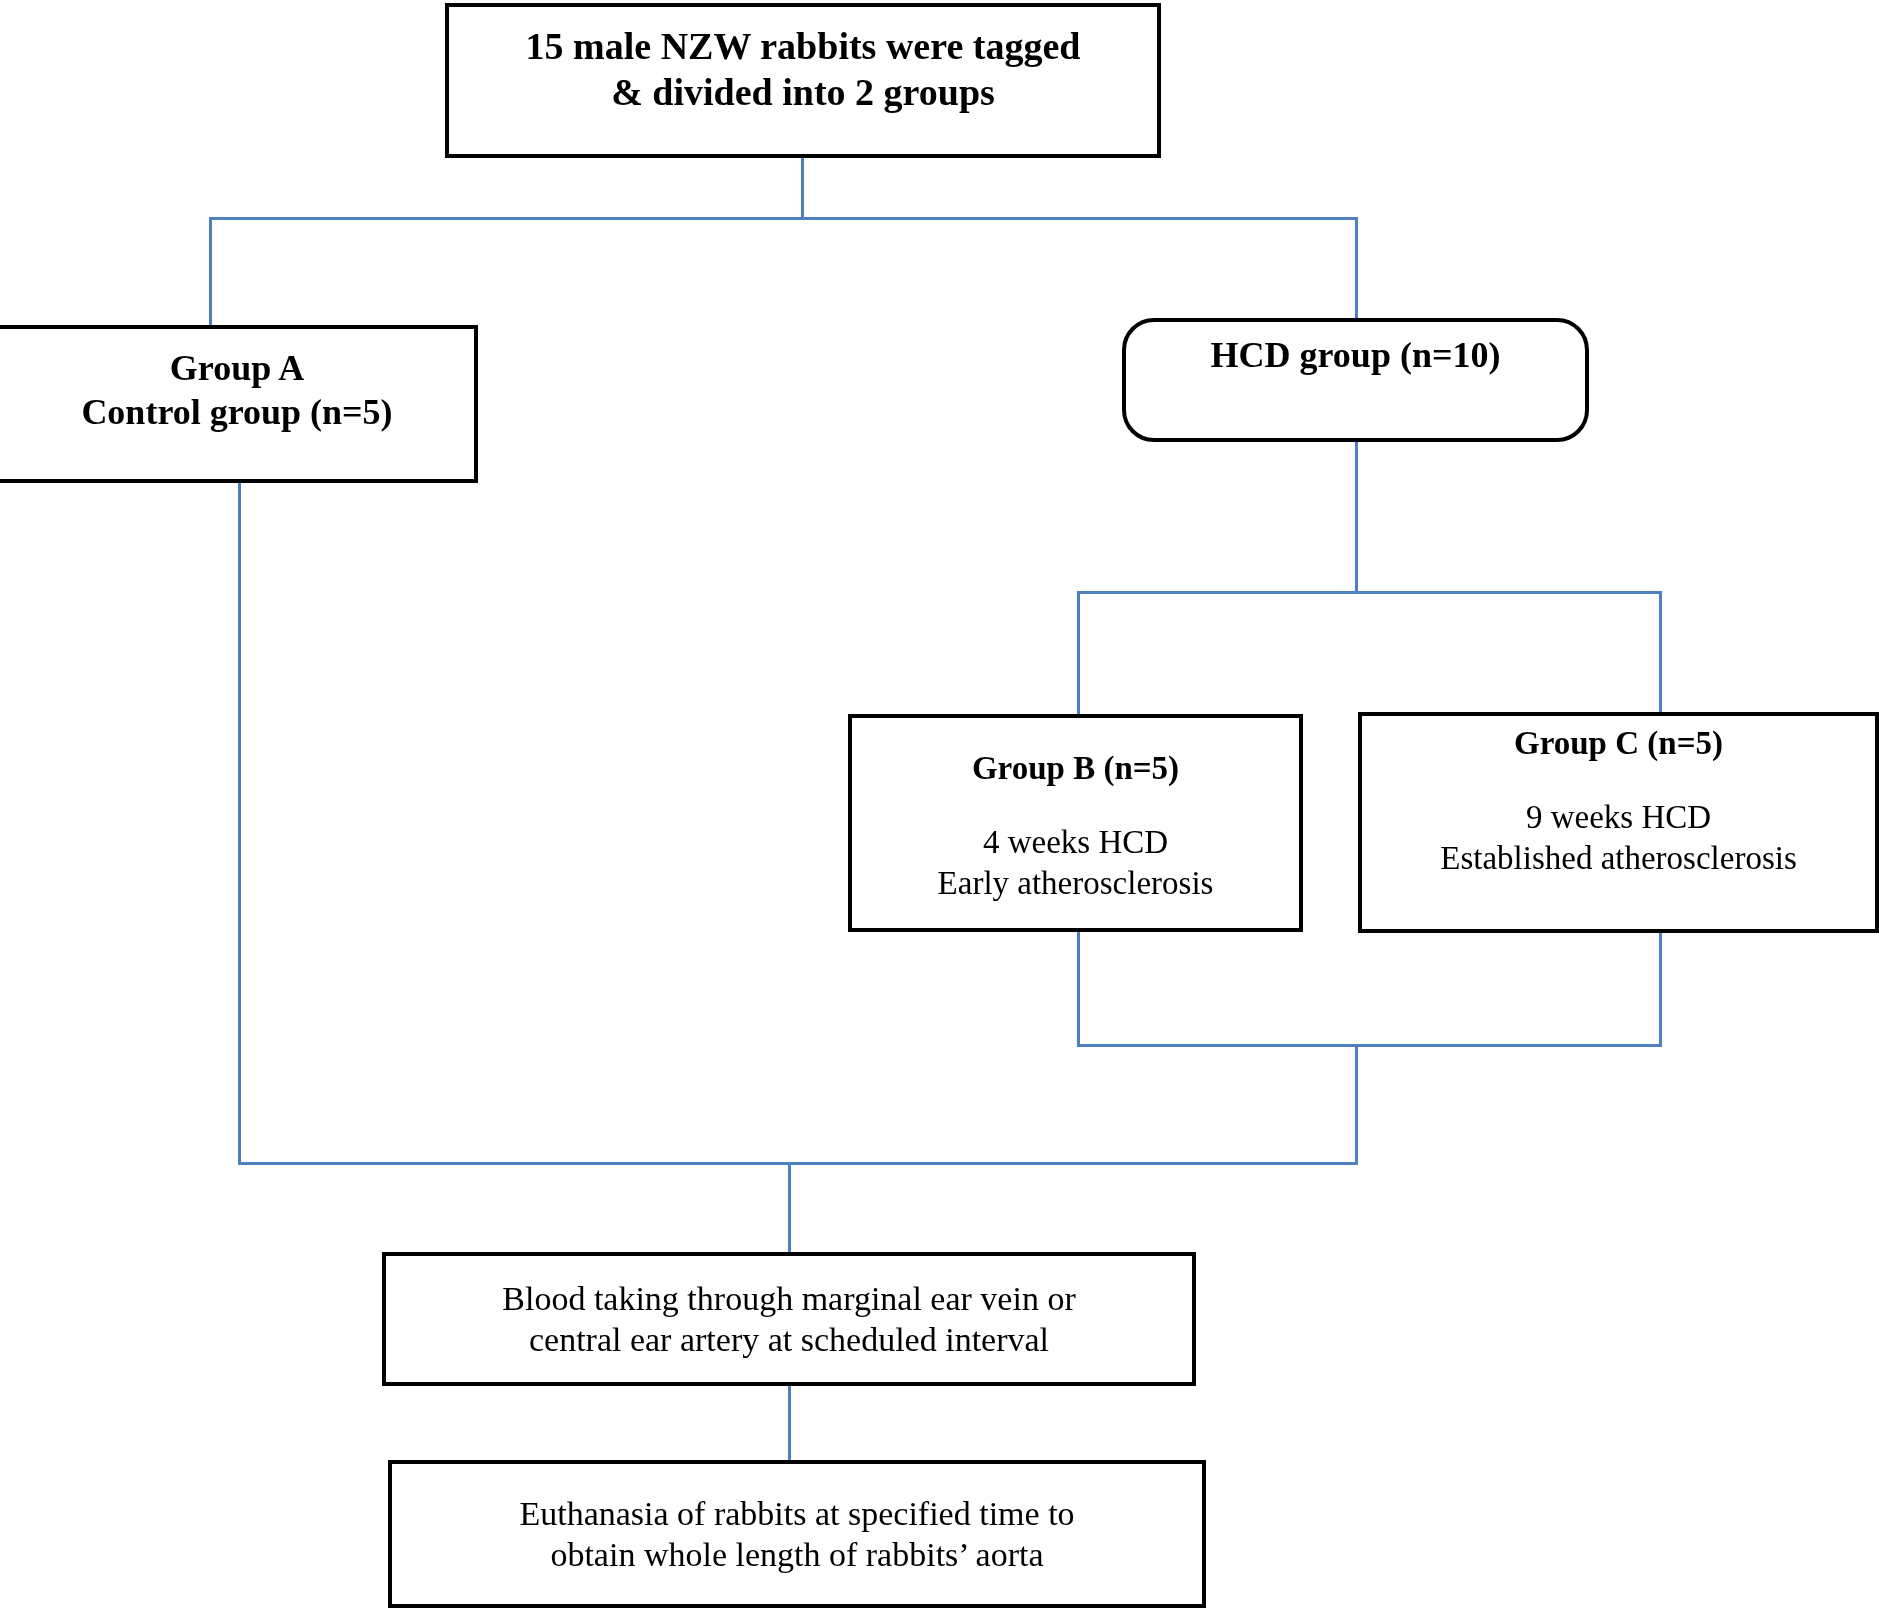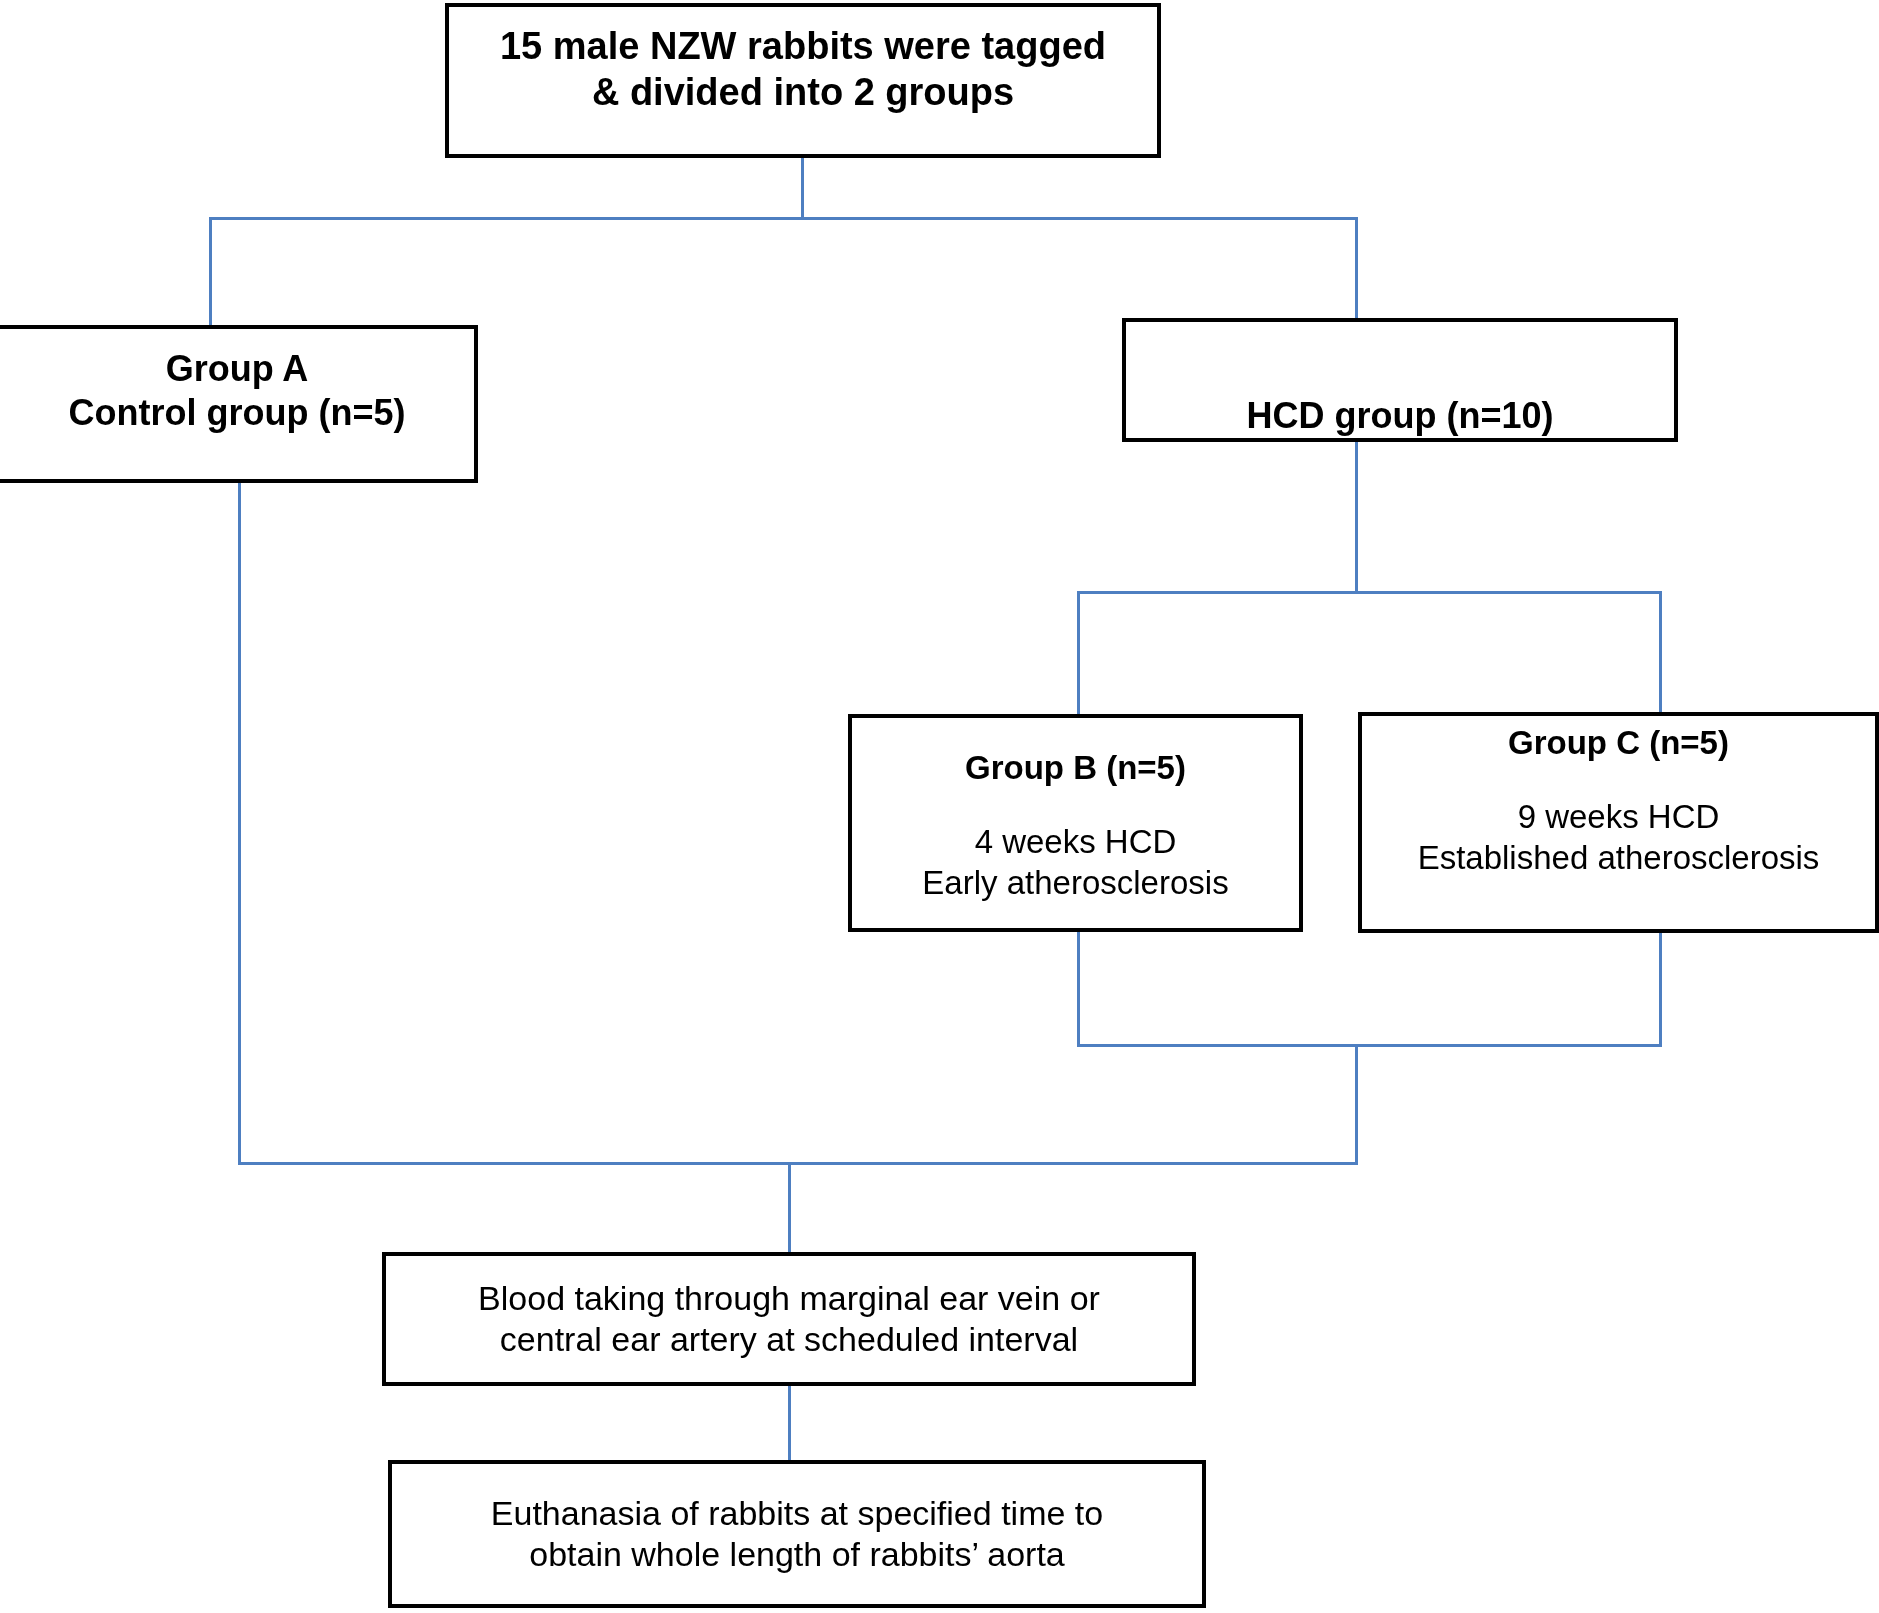--- a/index.html
+++ b/index.html
@@ -10,20 +10,21 @@
   }
   body {
     font-family: "Liberation Sans", sans-serif;
   }
   #canvas {
     position: relative;
     width: 1879px;
     height: 1613px;
     background: #ffffff;
     overflow: hidden;
+    font-family: Liberation Serif, serif;
   }
 
   
   .node {
     position: absolute;
     border: 4px solid #000000;
     background: #ffffff;
     display: flex;
     flex-direction: column;
     align-items: center;
@@ -51,25 +52,26 @@
   #node-group-a {
     left: -4px; top: 325px; width: 482px; height: 158px;
     justify-content: flex-start;
     padding-top: 18px;
     font-size: 36px;
     font-weight: bold;
   }
 
   
   #node-hcd {
-    left: 1122px; top: 318px; width: 556px; height: 124px;
-    justify-content: flex-end;
+    left: 1122px; top: 318px; width: 467px; height: 124px;
+    justify-content: flex-start;
     padding-top: 12px;
     font-size: 36px;
     font-weight: bold;
+    border-radius: 32px;
   }
 
   
   #node-group-b {
     left: 848px; top: 714px; width: 455px; height: 218px;
     justify-content: flex-start;
     padding-top: 30px;
     font-size: 33px;
   }
   

